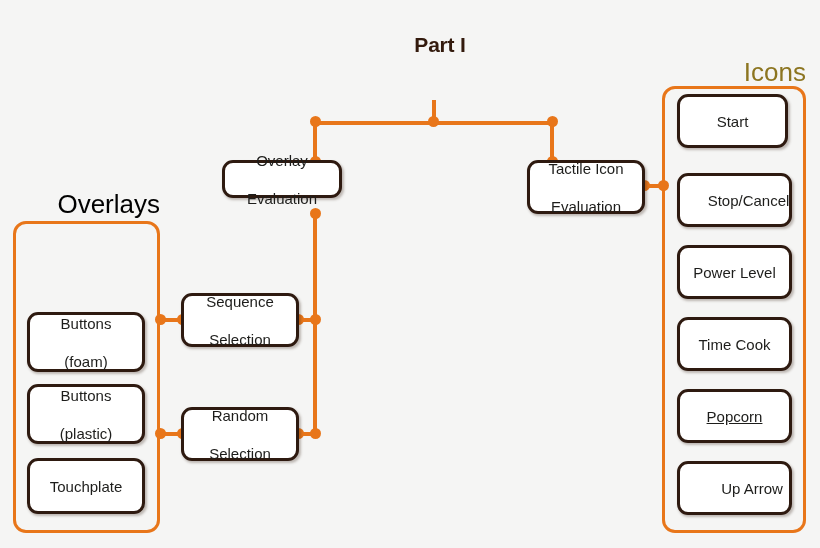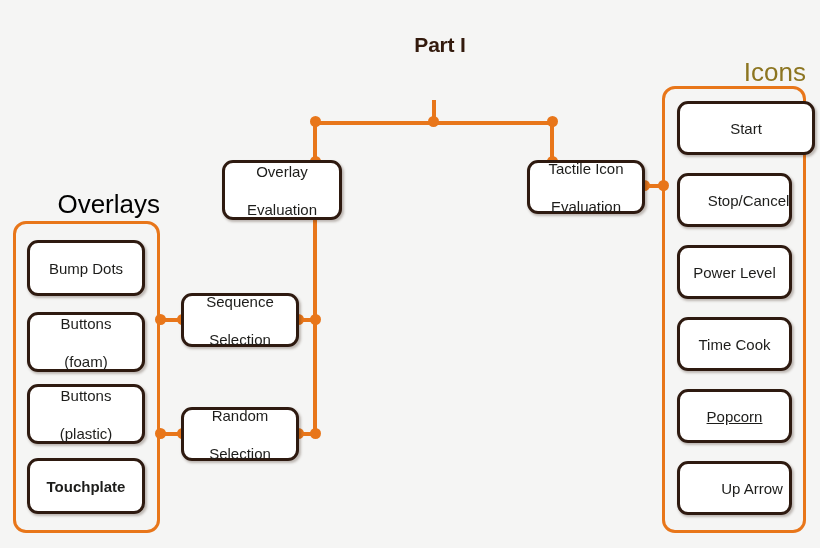--- a/index.html
+++ b/index.html
@@ -135,47 +135,44 @@
   <div class="dot" style="left:177px; top:314px;"></div>
   <div class="dot" style="left:155px; top:428px;"></div>
   <div class="dot" style="left:177px; top:428px;"></div>
   <div class="dot" style="left:639px; top:180px;"></div>
   <div class="dot" style="left:658px; top:180px;"></div>
 
   <div class="group-label" style="left:13px; top:193px; width:147px; color:#000000;">Overlays</div>
 
   <div class="group-box" style="left:13px; top:221px; width:147px; height:312px;"></div>
 
-  <div class="node" style="left:27px; top:240px; width:118px; height:56px;">
-    <span>Bump Dots</span>
-  </div>
 
   <div class="node" style="left:27px; top:312px; width:118px; height:60px;">
     <span>
       <span>Buttons</span><br>
       <span>(foam)</span>
     </span>
   </div>
 
   <div class="node" style="left:27px; top:384px; width:118px; height:60px;">
     <span>
       <span>Buttons</span><br>
       <span>(plastic)</span>
     </span>
   </div>
 
-  <div class="node" style="left:27px; top:458px; width:118px; height:56px;font-weight:bold;">
+  <div class="node" style="left:27px; top:458px; width:118px; height:56px;">
     <span>Touchplate</span>
   </div>
 
   <div class="group-label" style="left:662px; top:61px; width:144px; color:#8c7520;">Icons</div>
 
   <div class="group-box" style="left:662px; top:86px; width:144px; height:447px;"></div>
 
-  <div class="node" style="left:677px; top:101px; width:138px; height:54px;">
+  <div class="node" style="left:677px; top:94px; width:111px; height:54px;">
     <span>Start</span>
   </div>
 
   <div class="node" style="left:677px; top:173px; width:115px; height:54px;padding-left:28px;">
     <span>Stop/Cancel</span>
   </div>
 
   <div class="node" style="left:677px; top:245px; width:115px; height:54px;">
     <span>Power Level</span>
   </div>
@@ -185,21 +182,21 @@
   </div>
 
   <div class="node" style="left:677px; top:389px; width:115px; height:54px;text-decoration:underline;">
     <span>Popcorn</span>
   </div>
 
   <div class="node" style="left:677px; top:461px; width:115px; height:54px;padding-left:35px;">
     <span>Up Arrow</span>
   </div>
 
-  <div class="node" style="left:222px; top:160px; width:120px; height:60px;">
+  <div class="node" style="left:222px; top:160px; width:120px; height:38px;">
     <span>
       <span>Overlay</span><br>
       <span>Evaluation</span>
     </span>
   </div>
 
   <div class="node" style="left:527px; top:160px; width:118px; height:54px;">
     <span>
       <span>Tactile Icon</span><br>
       <span>Evaluation</span>

